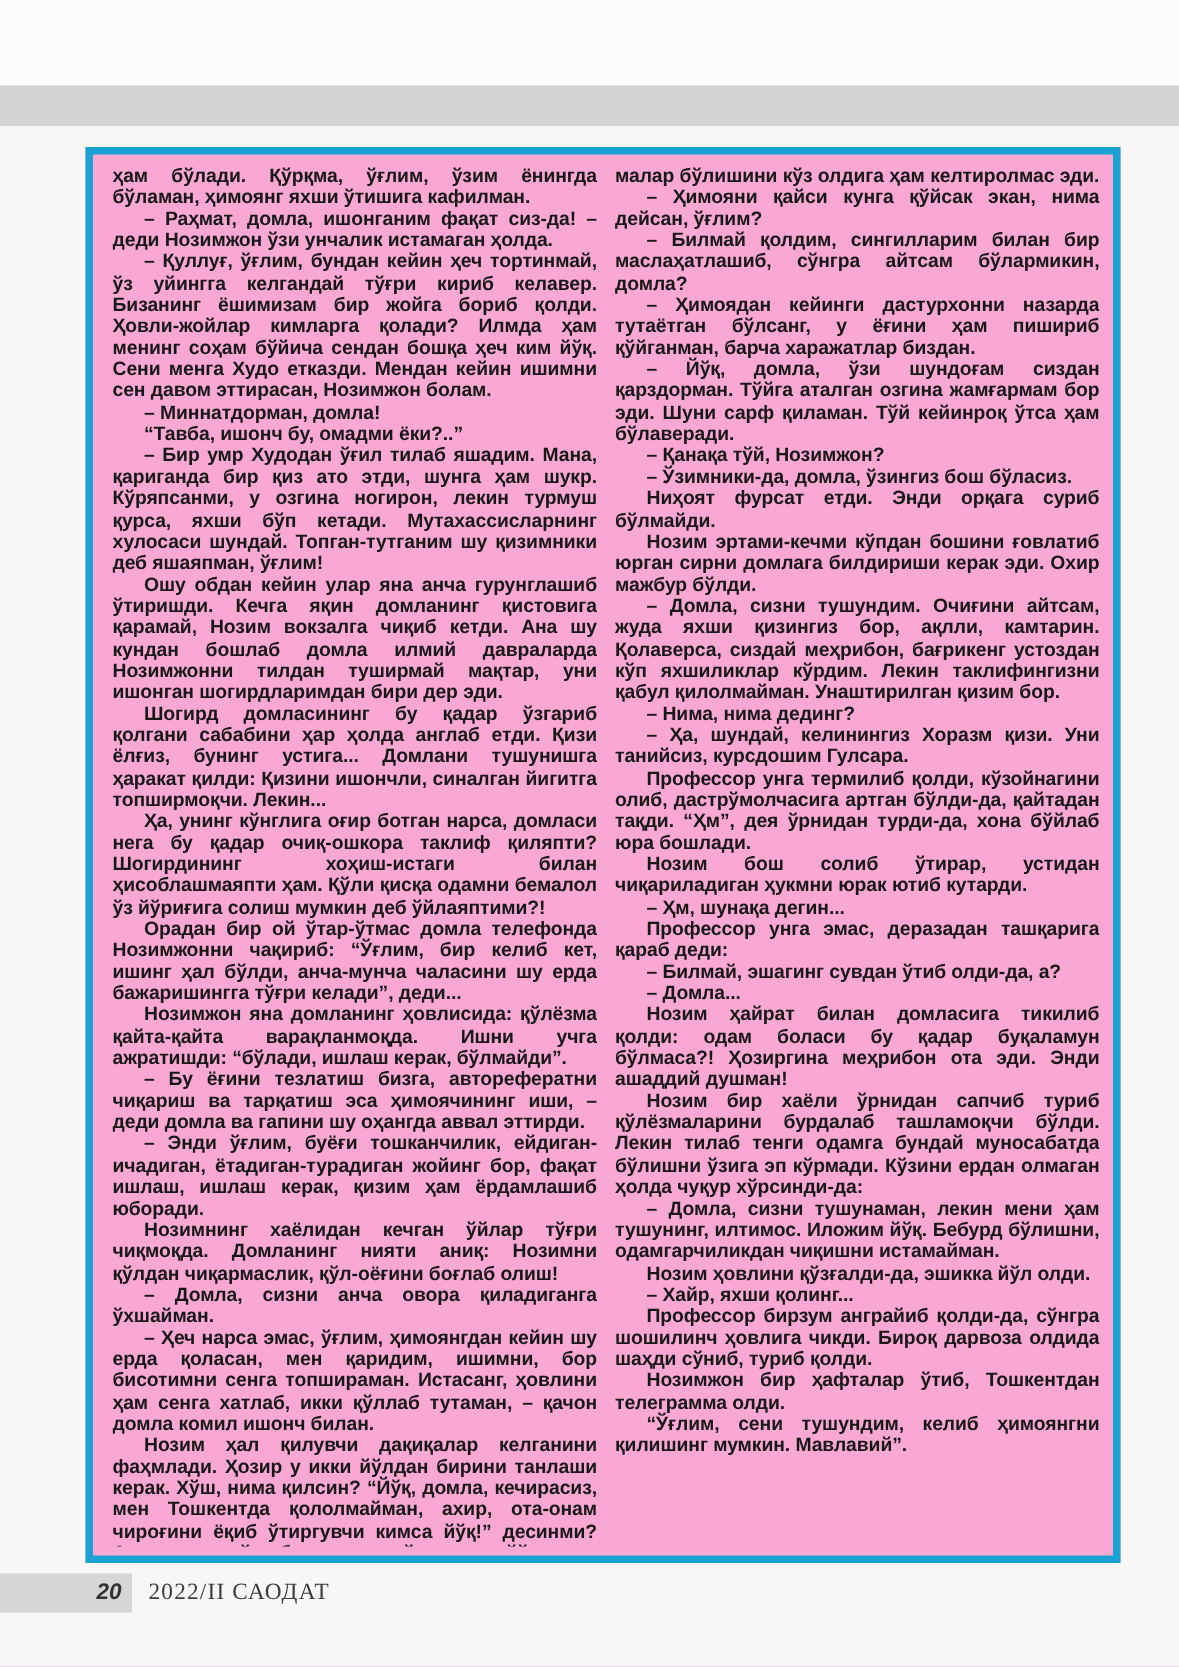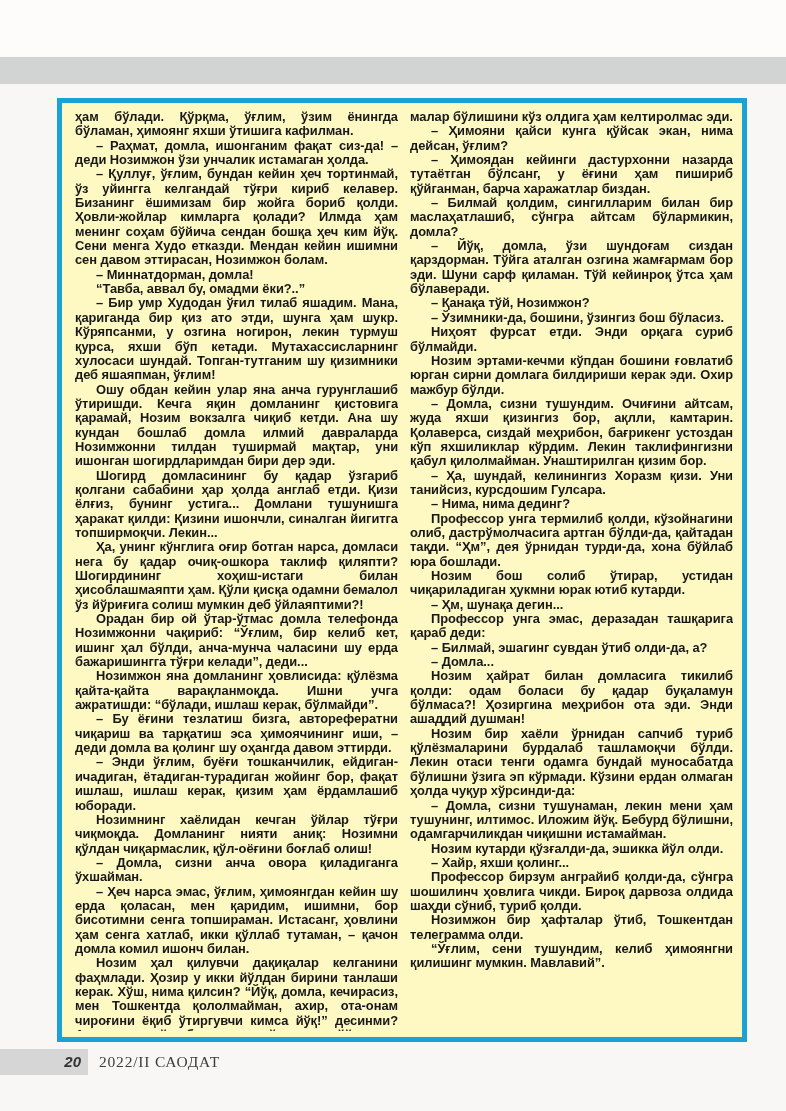--- a/index.html
+++ b/index.html
@@ -14,21 +14,21 @@
   body{
     width:786px;height:1111px;position:relative;overflow:hidden;
     background:var(--page-background);
     font-family:"Liberation Sans", sans-serif;
   }
   .top-white{position:absolute;left:0;top:0;width:786px;height:57px;background:#fdfcfb;}
   .top-band{position:absolute;left:0;top:57px;width:786px;height:27px;background:var(--top-band);}
   .frame{
     position:absolute;left:57px;top:98px;width:690px;height:944px;
     border:5px solid var(--frame-border);
-    background:#fef9c3;
+    background:#f9a8d4;
     padding:7px 9px 6px 13px;
     display:flex;gap:12px;overflow:hidden;
   }
   .col{flex:1 1 0;overflow:hidden;}
   .para{
     margin:0;text-indent:21px;text-align:justify;
     font-size:12.9px;line-height:14.35px;font-weight:bold;
     color:var(--body-text);
     letter-spacing:-0.05px;
   }
@@ -50,57 +50,57 @@
 
 <div class="top-white"></div>
 <div class="top-band"></div>
 
 <div class="frame">
   <div class="col">
       <p class="para">ҳам бўлади. Қўрқма, ўғлим, ўзим ёнингда бўламан, ҳимоянг яхши ўтишига кафилман.</p>
       <p class="para">– Раҳмат, домла, ишонганим фақат сиз-да! – деди Нозимжон ўзи унчалик истамаган ҳолда.</p>
       <p class="para">– Қуллуғ, ўғлим, бундан кейин ҳеч тортинмай, ўз уйингга келгандай тўғри кириб келавер. Бизанинг ёшимизам бир жойга бориб қолди. Ҳовли-жойлар кимларга қолади? Илмда ҳам менинг соҳам бўйича сендан бошқа ҳеч ким йўқ. Сени менга Худо етказди. Мендан кейин ишимни сен давом эттирасан, Нозимжон болам.</p>
       <p class="para">– Миннатдорман, домла!</p>
-      <p class="para">“Тавба, аввал бу, омадми ёки?..”</p>
+      <p class="para">“Тавба, ишонч бу, омадми ёки?..”</p>
       <p class="para">– Бир умр Худодан ўғил тилаб яшадим. Мана, қариганда бир қиз ато этди, шунга ҳам шукр. Кўряпсанми, у озгина ногирон, лекин турмуш қурса, яхши бўп кетади. Мутахассисларнинг хулосаси шундай. Топган-тутганим шу қизимники деб яшаяпман, ўғлим!</p>
       <p class="para">Ошу обдан кейин улар яна анча гурунглашиб ўтиришди. Кечга яқин домланинг қистовига қарамай, Нозим вокзалга чиқиб кетди. Ана шу кундан бошлаб домла илмий давраларда Нозимжонни тилдан туширмай мақтар, уни ишонган шогирдларимдан бири дер эди.</p>
       <p class="para">Шогирд домласининг бу қадар ўзгариб қолгани сабабини ҳар ҳолда англаб етди. Қизи ёлғиз, бунинг устига... Домлани тушунишга ҳаракат қилди: Қизини ишончли, синалган йигитга топширмоқчи. Лекин...</p>
       <p class="para">Ҳа, унинг кўнглига оғир ботган нарса, домласи нега бу қадар очиқ-ошкора таклиф қиляпти? Шогирдининг хоҳиш-истаги билан ҳисоблашмаяпти ҳам. Қўли қисқа одамни бемалол ўз йўриғига солиш мумкин деб ўйлаяптими?!</p>
       <p class="para">Орадан бир ой ўтар-ўтмас домла телефонда Нозимжонни чақириб: “Ўғлим, бир келиб кет, ишинг ҳал бўлди, анча-мунча чаласини шу ерда бажаришингга тўғри келади”, деди...</p>
       <p class="para">Нозимжон яна домланинг ҳовлисида: қўлёзма қайта-қайта варақланмоқда. Ишни учга ажратишди: “бўлади, ишлаш керак, бўлмайди”.</p>
-      <p class="para">– Бу ёғини тезлатиш бизга, авторефератни чиқариш ва тарқатиш эса ҳимоячининг иши, – деди домла ва қолинг шу оҳангда давом эттирди.</p>
+      <p class="para">– Бу ёғини тезлатиш бизга, авторефератни чиқариш ва тарқатиш эса ҳимоячининг иши, – деди домла ва гапини шу оҳангда аввал эттирди.</p>
       <p class="para">– Энди ўғлим, буёғи тошканчилик, ейдиган-ичадиган, ётадиган-турадиган жойинг бор, фақат ишлаш, ишлаш керак, қизим ҳам ёрдамлашиб юборади.</p>
       <p class="para">Нозимнинг хаёлидан кечган ўйлар тўғри чиқмоқда. Домланинг нияти аниқ: Нозимни қўлдан чиқармаслик, қўл-оёғини боғлаб олиш!</p>
       <p class="para">– Домла, сизни анча овора қиладиганга ўхшайман.</p>
       <p class="para">– Ҳеч нарса эмас, ўғлим, ҳимоянгдан кейин шу ерда қоласан, мен қаридим, ишимни, бор бисотимни сенга топшираман. Истасанг, ҳовлини ҳам сенга хатлаб, икки қўллаб тутаман, – қачон домла комил ишонч билан.</p>
       <p class="para">Нозим ҳал қилувчи дақиқалар келганини фаҳмлади. Ҳозир у икки йўлдан бирини танлаши керак. Хўш, нима қилсин? “Йўқ, домла, кечирасиз, мен Тошкентда қололмайман, ахир, ота-онам чироғини ёқиб ўтиргувчи кимса йўқ!” десинми? Агар у шундай деб масалани кўндаланг қўйса, ни-</p>
     </div>
   <div class="col">
       <p class="para">малар бўлишини кўз олдига ҳам келтиролмас эди.</p>
       <p class="para">– Ҳимояни қайси кунга қўйсак экан, нима дейсан, ўғлим?</p>
+      <p class="para">– Билмай қолдим, сингилларим билан бир маслаҳатлашиб, сўнгра айтсам бўлармикин, домла?</p>
       <p class="para">– Ҳимоядан кейинги дастурхонни назарда тутаётган бўлсанг, у ёғини ҳам пишириб қўйганман, барча харажатлар биздан.</p>
-      <p class="para">– Билмай қолдим, сингилларим билан бир маслаҳатлашиб, сўнгра айтсам бўлармикин, домла?</p>
       <p class="para">– Йўқ, домла, ўзи шундоғам сиздан қарздорман. Тўйга аталган озгина жамғармам бор эди. Шуни сарф қиламан. Тўй кейинроқ ўтса ҳам бўлаверади.</p>
       <p class="para">– Қанақа тўй, Нозимжон?</p>
-      <p class="para">– Ўзимники-да, бошини, ўзингиз бош бўласиз.</p>
+      <p class="para">– Ўзимники-да, домла, ўзингиз бош бўласиз.</p>
       <p class="para">Ниҳоят фурсат етди. Энди орқага суриб бўлмайди.</p>
       <p class="para">Нозим эртами-кечми кўпдан бошини ғовлатиб юрган сирни домлага билдириши керак эди. Охир мажбур бўлди.</p>
       <p class="para">– Домла, сизни тушундим. Очиғини айтсам, жуда яхши қизингиз бор, ақлли, камтарин. Қолаверса, сиздай меҳрибон, бағрикенг устоздан кўп яхшиликлар кўрдим. Лекин таклифингизни қабул қилолмайман. Унаштирилган қизим бор.</p>
+      <p class="para">– Нима, нима дединг?</p>
       <p class="para">– Ҳа, шундай, келинингиз Хоразм қизи. Уни танийсиз, курсдошим Гулсара.</p>
-      <p class="para">– Нима, нима дединг?</p>
       <p class="para">Профессор унга термилиб қолди, кўзойнагини олиб, дастрўмолчасига артган бўлди-да, қайтадан тақди. “Ҳм”, дея ўрнидан турди-да, хона бўйлаб юра бошлади.</p>
       <p class="para">Нозим бош солиб ўтирар, устидан чиқариладиган ҳукмни юрак ютиб кутарди.</p>
       <p class="para">– Ҳм, шунақа дегин...</p>
       <p class="para">Профессор унга эмас, деразадан ташқарига қараб деди:</p>
       <p class="para">– Билмай, эшагинг сувдан ўтиб олди-да, а?</p>
       <p class="para">– Домла...</p>
       <p class="para">Нозим ҳайрат билан домласига тикилиб қолди: одам боласи бу қадар буқаламун бўлмаса?! Ҳозиргина меҳрибон ота эди. Энди ашаддий душман!</p>
-      <p class="para">Нозим бир хаёли ўрнидан сапчиб туриб қўлёзмаларини бурдалаб ташламоқчи бўлди. Лекин отаси тенги одамга бундай муносабатда бўлишни ўзига эп кўрмади. Кўзини ердан олмаган ҳолда чуқур хўрсинди-да:</p>
+      <p class="para">Нозим бир хаёли ўрнидан сапчиб туриб қўлёзмаларини бурдалаб ташламоқчи бўлди. Лекин тилаб тенги одамга бундай муносабатда бўлишни ўзига эп кўрмади. Кўзини ердан олмаган ҳолда чуқур хўрсинди-да:</p>
       <p class="para">– Домла, сизни тушунаман, лекин мени ҳам тушунинг, илтимос. Иложим йўқ. Бебурд бўлишни, одамгарчиликдан чиқишни истамайман.</p>
-      <p class="para">Нозим кутарди қўзғалди-да, эшикка йўл олди.</p>
+      <p class="para">Нозим ҳовлини қўзғалди-да, эшикка йўл олди.</p>
       <p class="para">– Хайр, яхши қолинг...</p>
       <p class="para">Профессор бирзум анграйиб қолди-да, сўнгра шошилинч ҳовлига чикди. Бироқ дарвоза олдида шаҳди сўниб, туриб қолди.</p>
       <p class="para">Нозимжон бир ҳафталар ўтиб, Тошкентдан телеграмма олди.</p>
       <p class="para">“Ўғлим, сени тушундим, келиб ҳимоянгни қилишинг мумкин. Мавлавий”.</p>
     </div>
 </div>
 
 <div class="footer">
   <div class="footer-band">
     <span class="page-num">20</span>

